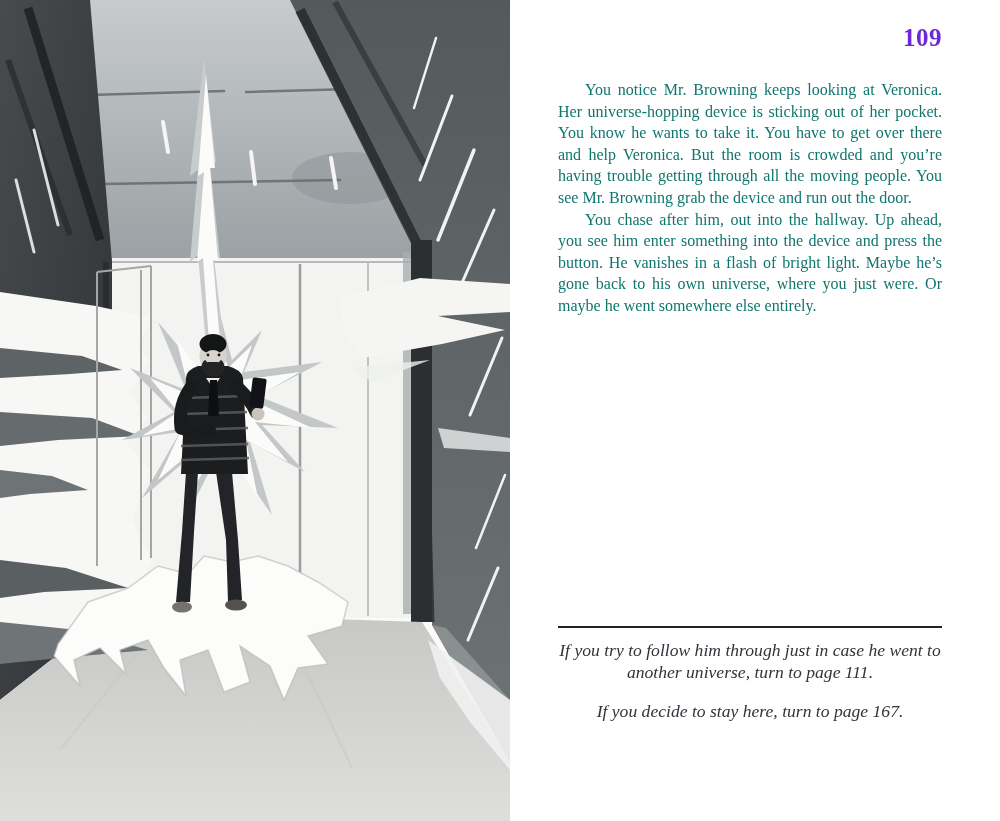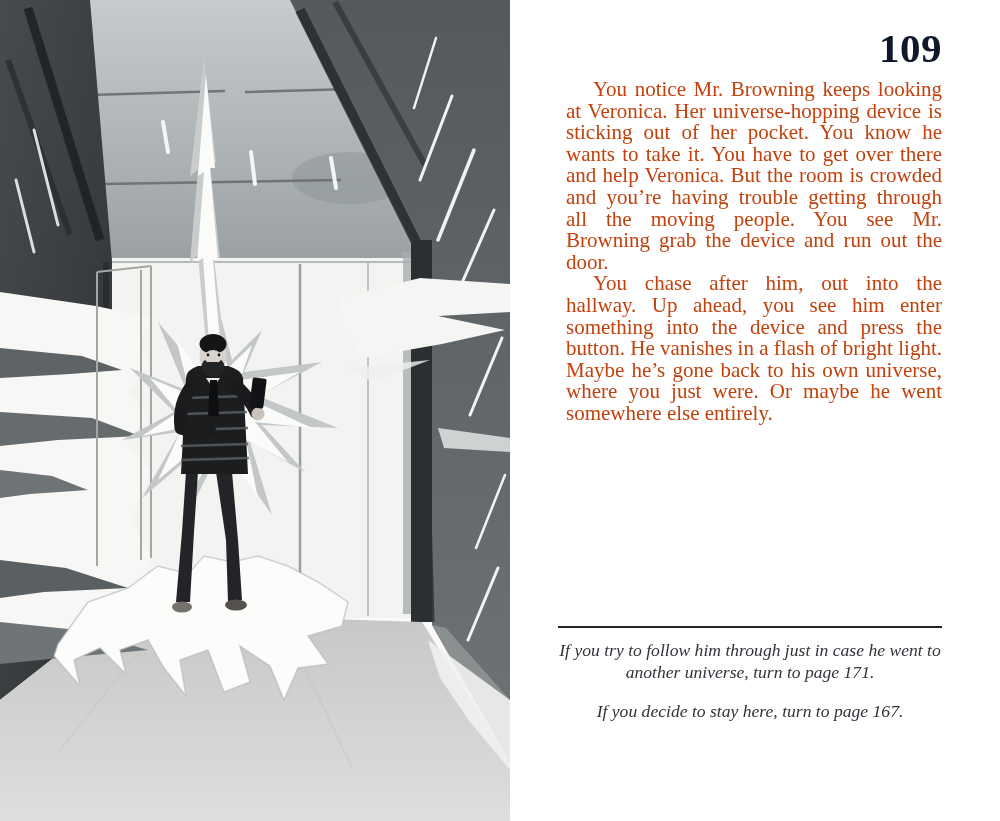--- a/index.html
+++ b/index.html
@@ -5,26 +5,26 @@
   html,body{margin:0;padding:0;background:#ffffff;}
   .spread{
     position:relative;width:1000px;height:821px;background:#ffffff;overflow:hidden;
     font-family:"Liberation Serif",serif;color:#2c2f35;
   }
   .illo{position:absolute;left:0;top:0;width:510px;height:821px;margin:0;}
   .illo svg{display:block;width:100%;height:100%;}
   .page-text{position:absolute;left:558px;top:0;width:384px;height:821px;}
   .pagenum{
     position:absolute;top:24px;right:0;
-    font-size:41px;font-weight:bold;letter-spacing:.5px;color:#0f172a;
+    font-size:25px;font-weight:bold;letter-spacing:.5px;color:#6d28d9;
   }
   .body-text{
-    position:absolute;top:79px;left:8px;right:0;
-    font-size:21px;line-height:21.6px;text-align:justify;
-    color:#c2410c;
+    position:absolute;top:79px;left:0;right:0;
+    font-size:16px;line-height:21.6px;text-align:justify;
+    color:#0f766e;
   }
   .body-text p{margin:0;text-indent:27px;}
   .choices{
     position:absolute;top:626px;left:0;right:0;
     font-style:italic;font-size:17.6px;line-height:22px;text-align:center;color:#30343a;
   }
   .rule{border:none;border-top:2.5px solid #22242a;margin:0 0 11px 0;}
   .choice{margin:0 0 17px 0;}
   .choice:last-child{margin-bottom:0;}
 </style>
@@ -160,18 +160,18 @@
   <section class="page-text">
     <div class="pagenum">109</div>
 
     <div class="body-text">
       <p>You notice Mr. Browning keeps looking at Veronica. Her universe-hopping device is sticking out of her pocket. You know he wants to take it. You have to get over there and help Veronica. But the room is crowded and you’re having trouble getting through all the moving people. You see Mr. Browning grab the device and run out the door.</p>
       <p>You chase after him, out into the hallway. Up ahead, you see him enter something into the device and press the button. He vanishes in a flash of bright light. Maybe he’s gone back to his own universe, where you just were. Or maybe he went somewhere else entirely.</p>
     </div>
 
     <div class="choices">
       <hr class="rule">
-      <p class="choice">If you try to follow him through just in case he went to another universe, turn to page 171.</p>
+      <p class="choice">If you try to follow him through just in case he went to another universe, turn to page 111.</p>
       <p class="choice">If you decide to stay here, turn to page 167.</p>
     </div>
   </section>
 
 </div>
 
 </body></html>

